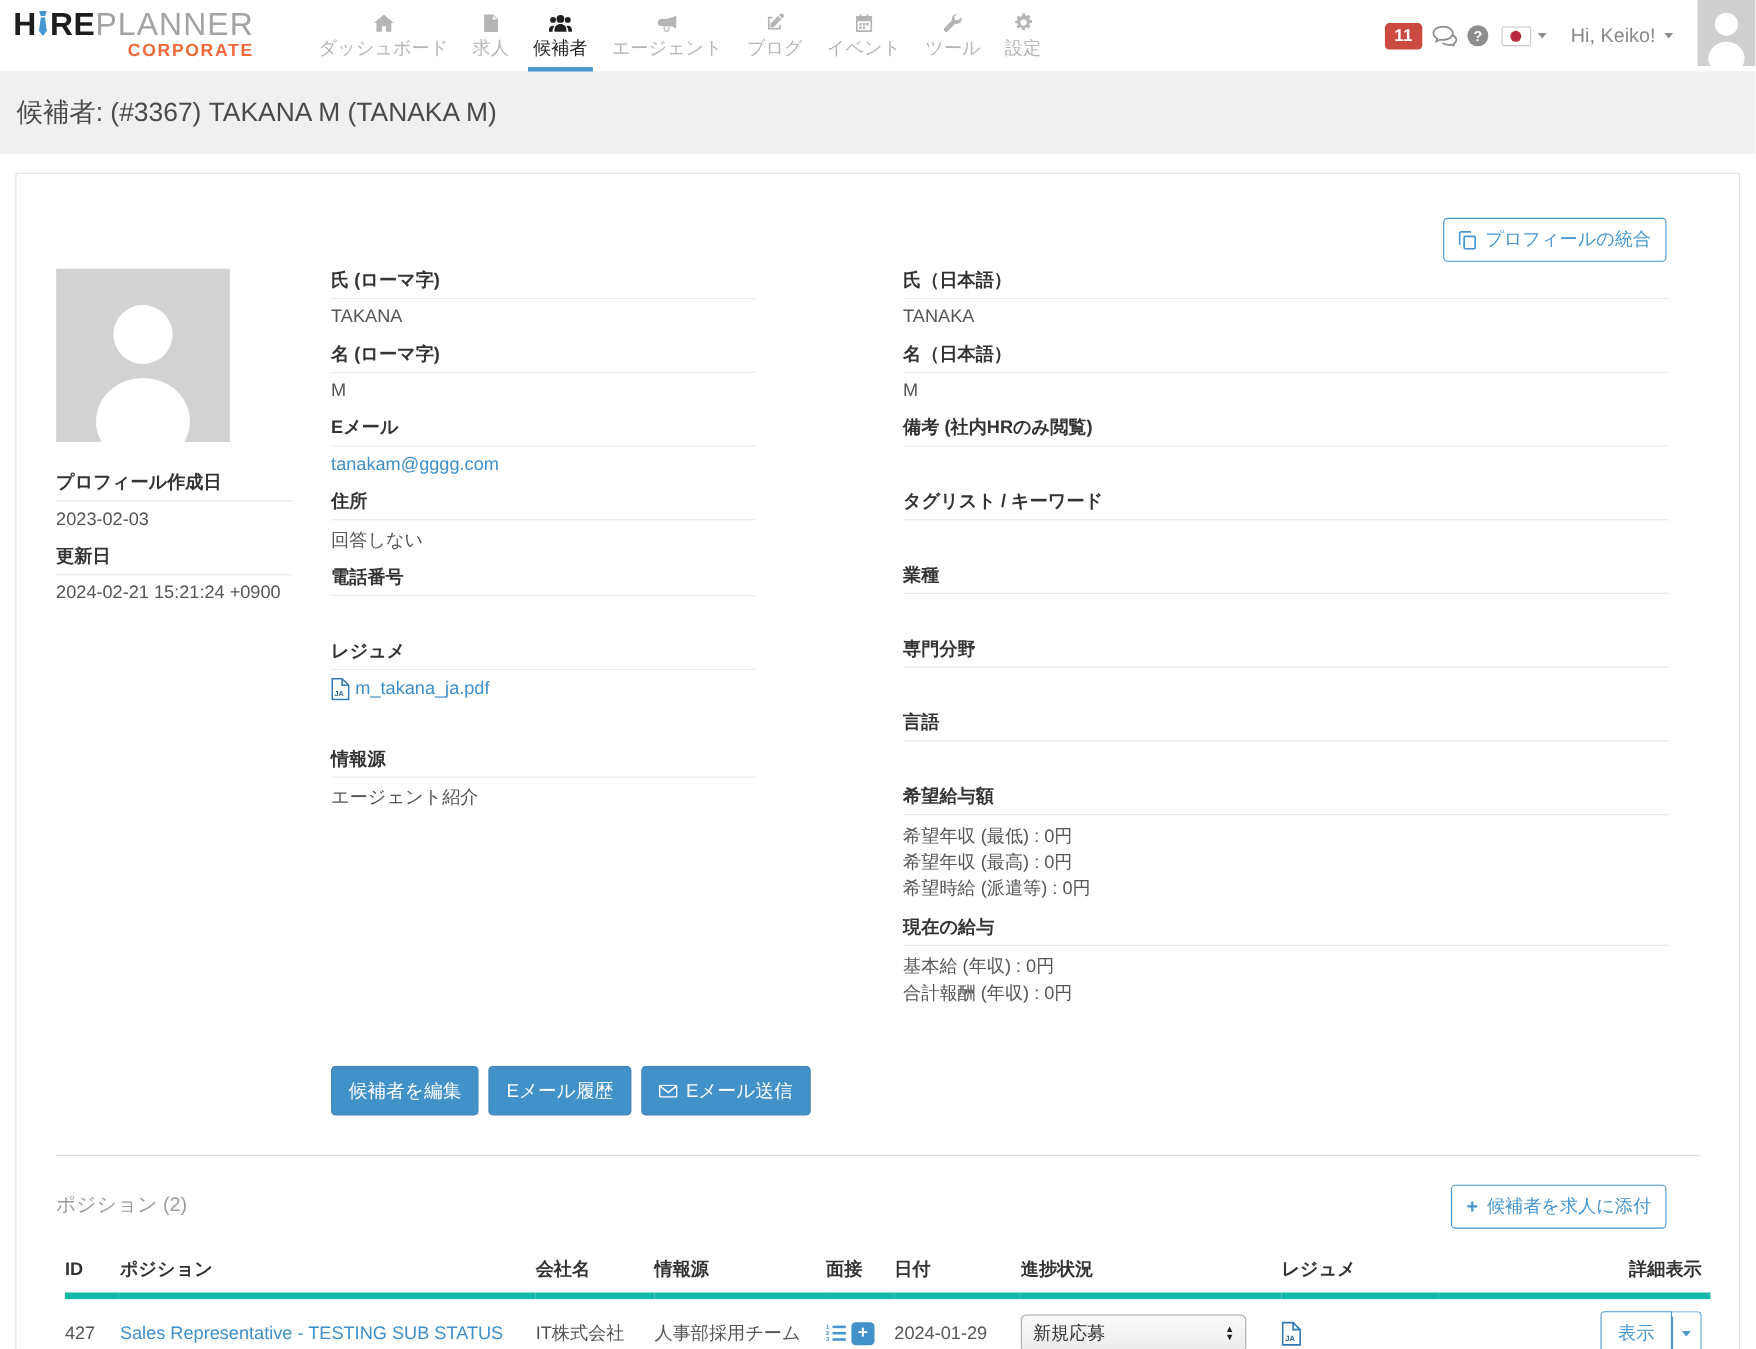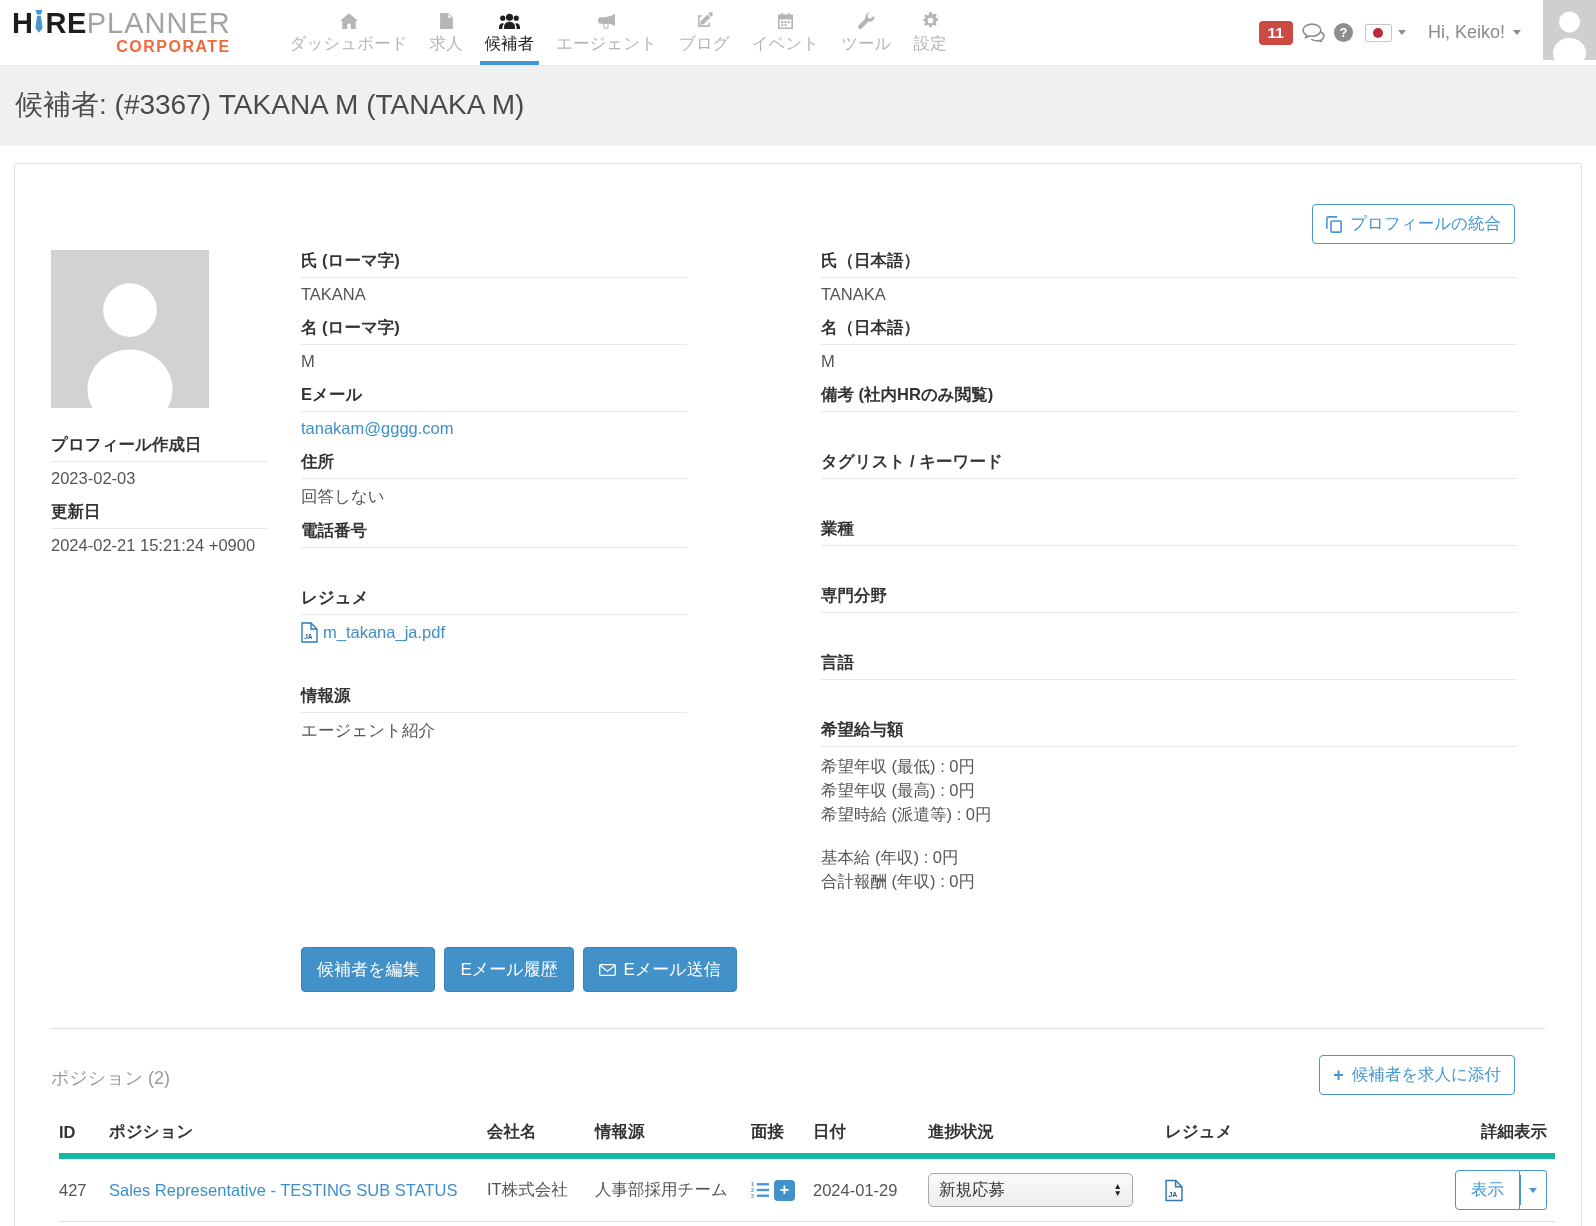--- a/index.html
+++ b/index.html
@@ -38,21 +38,21 @@
   .flag-wrap { display:flex; align-items:center; gap:6px; margin-left:12px; cursor:pointer; }
   .flag { width:27px; height:18px; background:#fff; border:1px solid #c5c5c5; border-radius:2px; position:relative; }
   .flag::after { content:""; position:absolute; left:50%; top:50%; width:10px; height:10px; margin:-5px 0 0 -5px;
                  border-radius:50%; background:#bc2a3d; }
   .caret { width:0; height:0; border-left:4.5px solid transparent; border-right:4.5px solid transparent;
            border-top:5px solid #8d8d8d; }
   .greeting { color:#8a8a8a; font-size:18px; margin:0 8px 0 22px; cursor:pointer; display:flex; align-items:center; gap:8px; }
   .header-avatar { width:53px; height:60px; margin-left:14px; align-self:flex-start; cursor:pointer; }
 
   
-  .page-title-bar { background:#f0f0f0; padding:20px 15px 22px; font-size:28px; color:#4a4a4a; }
+  .page-title-bar { background:#f0f0f0; padding:20px 15px 22px; font-size:24px; color:#4a4a4a; }
 
   
   .card { margin:17px 14px 0; background:#fff; border:1px solid #e0e0e0; border-radius:2px; padding-bottom:30px; }
 
   .merge-row { display:flex; justify-content:flex-end; padding:40px 66px 6px 0; }
   .btn-outline { display:inline-flex; align-items:center; gap:8px; background:#fff; border:1px solid #4596d1;
                  color:#4596d1; border-radius:4px; padding:8px 13px; font-size:16.5px; cursor:pointer; white-space:nowrap; }
 
   .profile-grid { display:flex; padding:0 36px; }
   .pcol-left  { width:216px; flex:none; }
@@ -71,21 +71,21 @@
   .salary-lines { padding:7px 0 12px; }
   .salary-lines div { line-height:24px; }
 
   .actions-row { display:flex; gap:9px; margin-top:42px; padding-left:286px; }
   .btn-solid { display:inline-flex; align-items:center; gap:8px; background:#4291c8; border:1px solid #3a81b5;
                color:#fff; border-radius:4px; padding:10px 15px; font-size:17px; cursor:pointer; white-space:nowrap; }
 
   .divider { border:none; border-top:1px solid #ddd; margin:36px 36px 0; }
 
   
-  .positions-head { display:flex; justify-content:space-between; align-items:center; padding:26px 66px 0 36px; }
+  .positions-head { display:flex; justify-content:space-between; align-items:flex-start; padding:26px 66px 0 36px; }
   .positions-title { color:#9b9b9b; font-size:18px; font-weight:normal; margin:6px 0 0 0; }
 
   table.pos-table { border-collapse:collapse; table-layout:fixed; margin:16px 56px 0 44px; width:1496px; }
   .pos-table th { text-align:left; font-weight:bold; color:#333; font-size:16.5px; padding:10px 8px 10px 0;
                   border-bottom:6px solid #14b8a6; }
   .pos-table td { padding:11px 8px 11px 0; border-bottom:1px solid #ddd; vertical-align:middle; color:#555; }
   .pos-table th.r, .pos-table td.r { text-align:right; }
   .cell-icons { display:flex; align-items:center; gap:5px; }
   .list-icon { color:#4596d1; cursor:pointer; }
   .plus-sq { width:21px; height:21px; background:#4291c8; border-radius:4px; color:#fff; font-weight:bold;
@@ -334,20 +334,21 @@
       </div>
       <div>
         <div class="f-label">希望給与額</div>
         <div class="salary-lines">
           <div>希望年収 (最低) : 0円</div>
           <div>希望年収 (最高) : 0円</div>
           <div>希望時給 (派遣等) : 0円</div>
         </div>
       </div>
       <div>
+        <div class="f-label">現在の給与</div>
         <div class="salary-lines">
           <div>基本給 (年収) : 0円</div>
           <div>合計報酬 (年収) : 0円</div>
         </div>
       </div>
     </div>
   </div>
 
   <div class="actions-row">
     <button class="btn-solid">候補者を編集</button>

